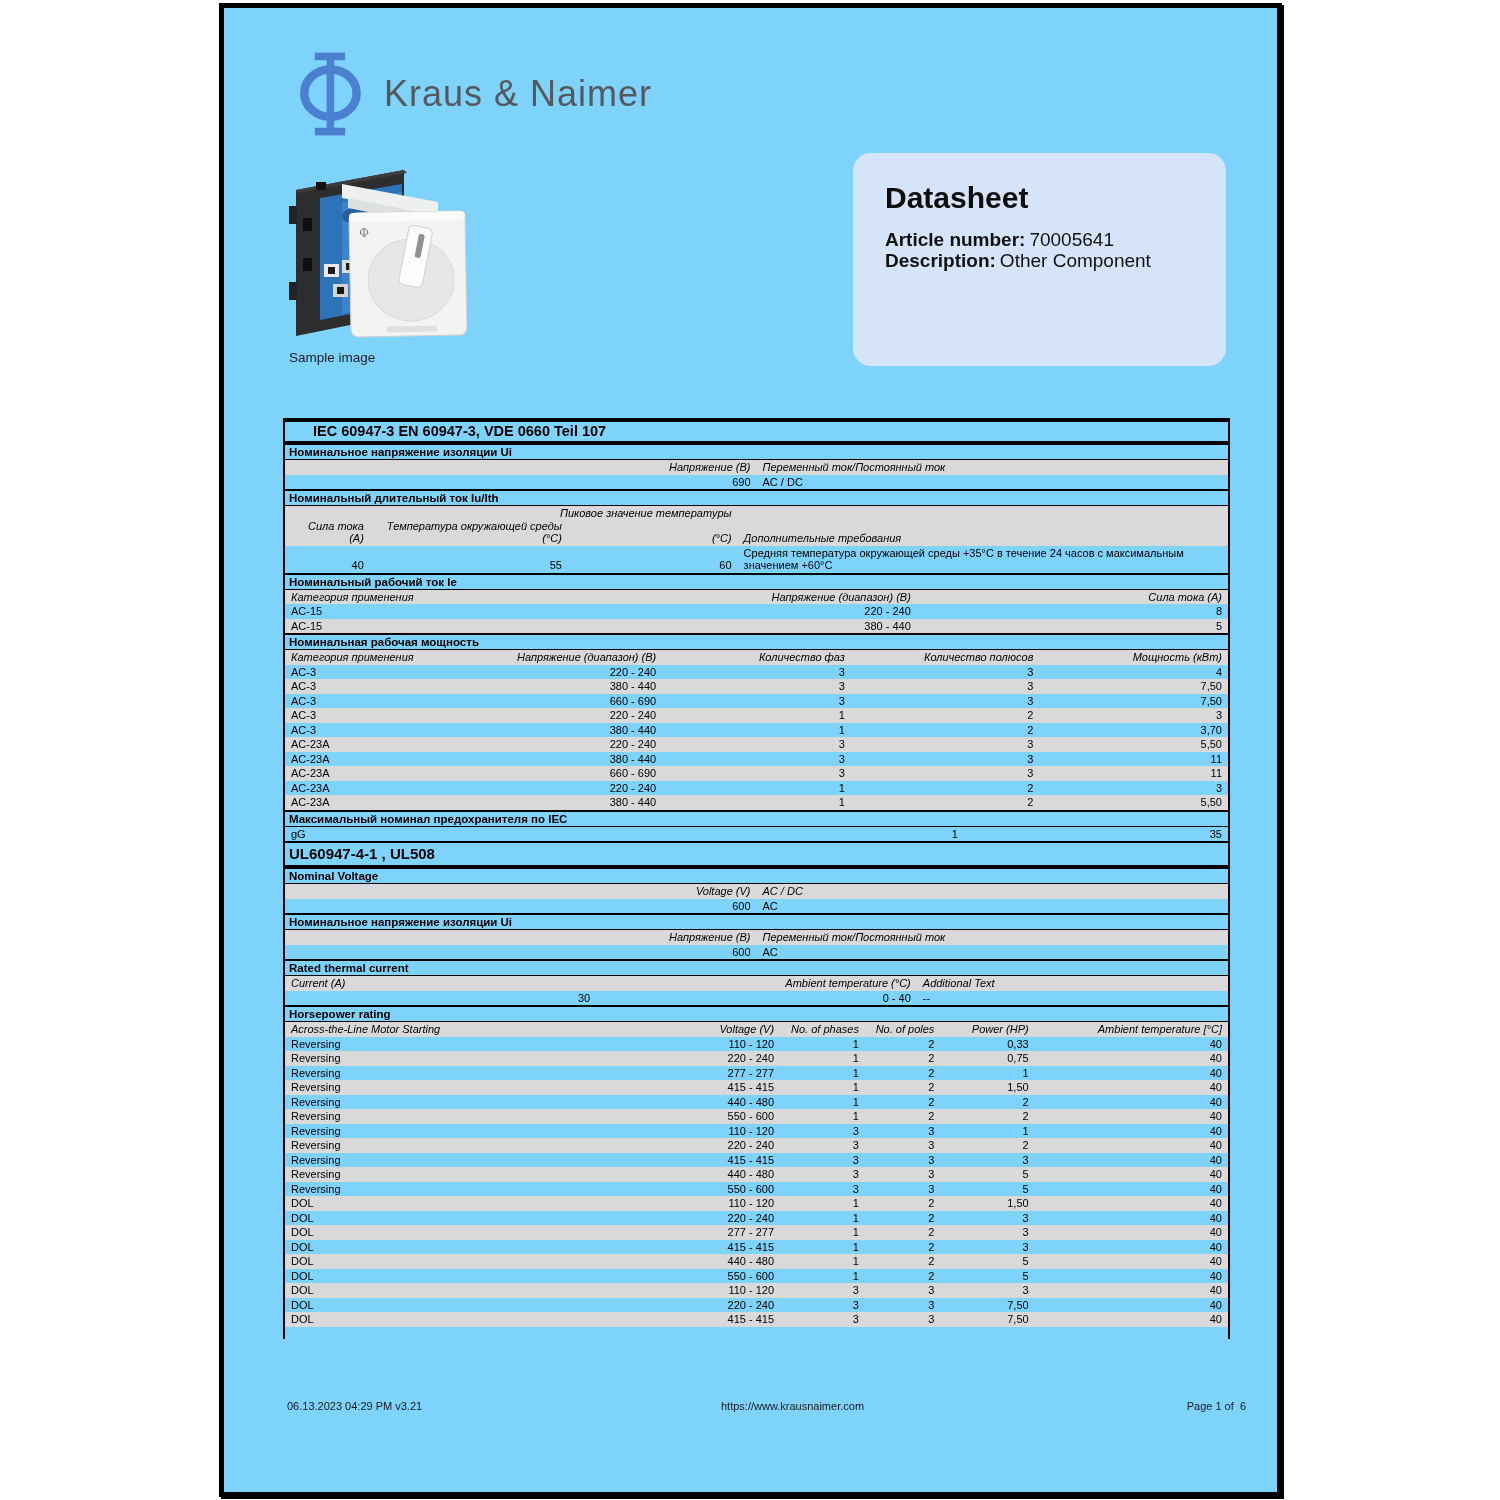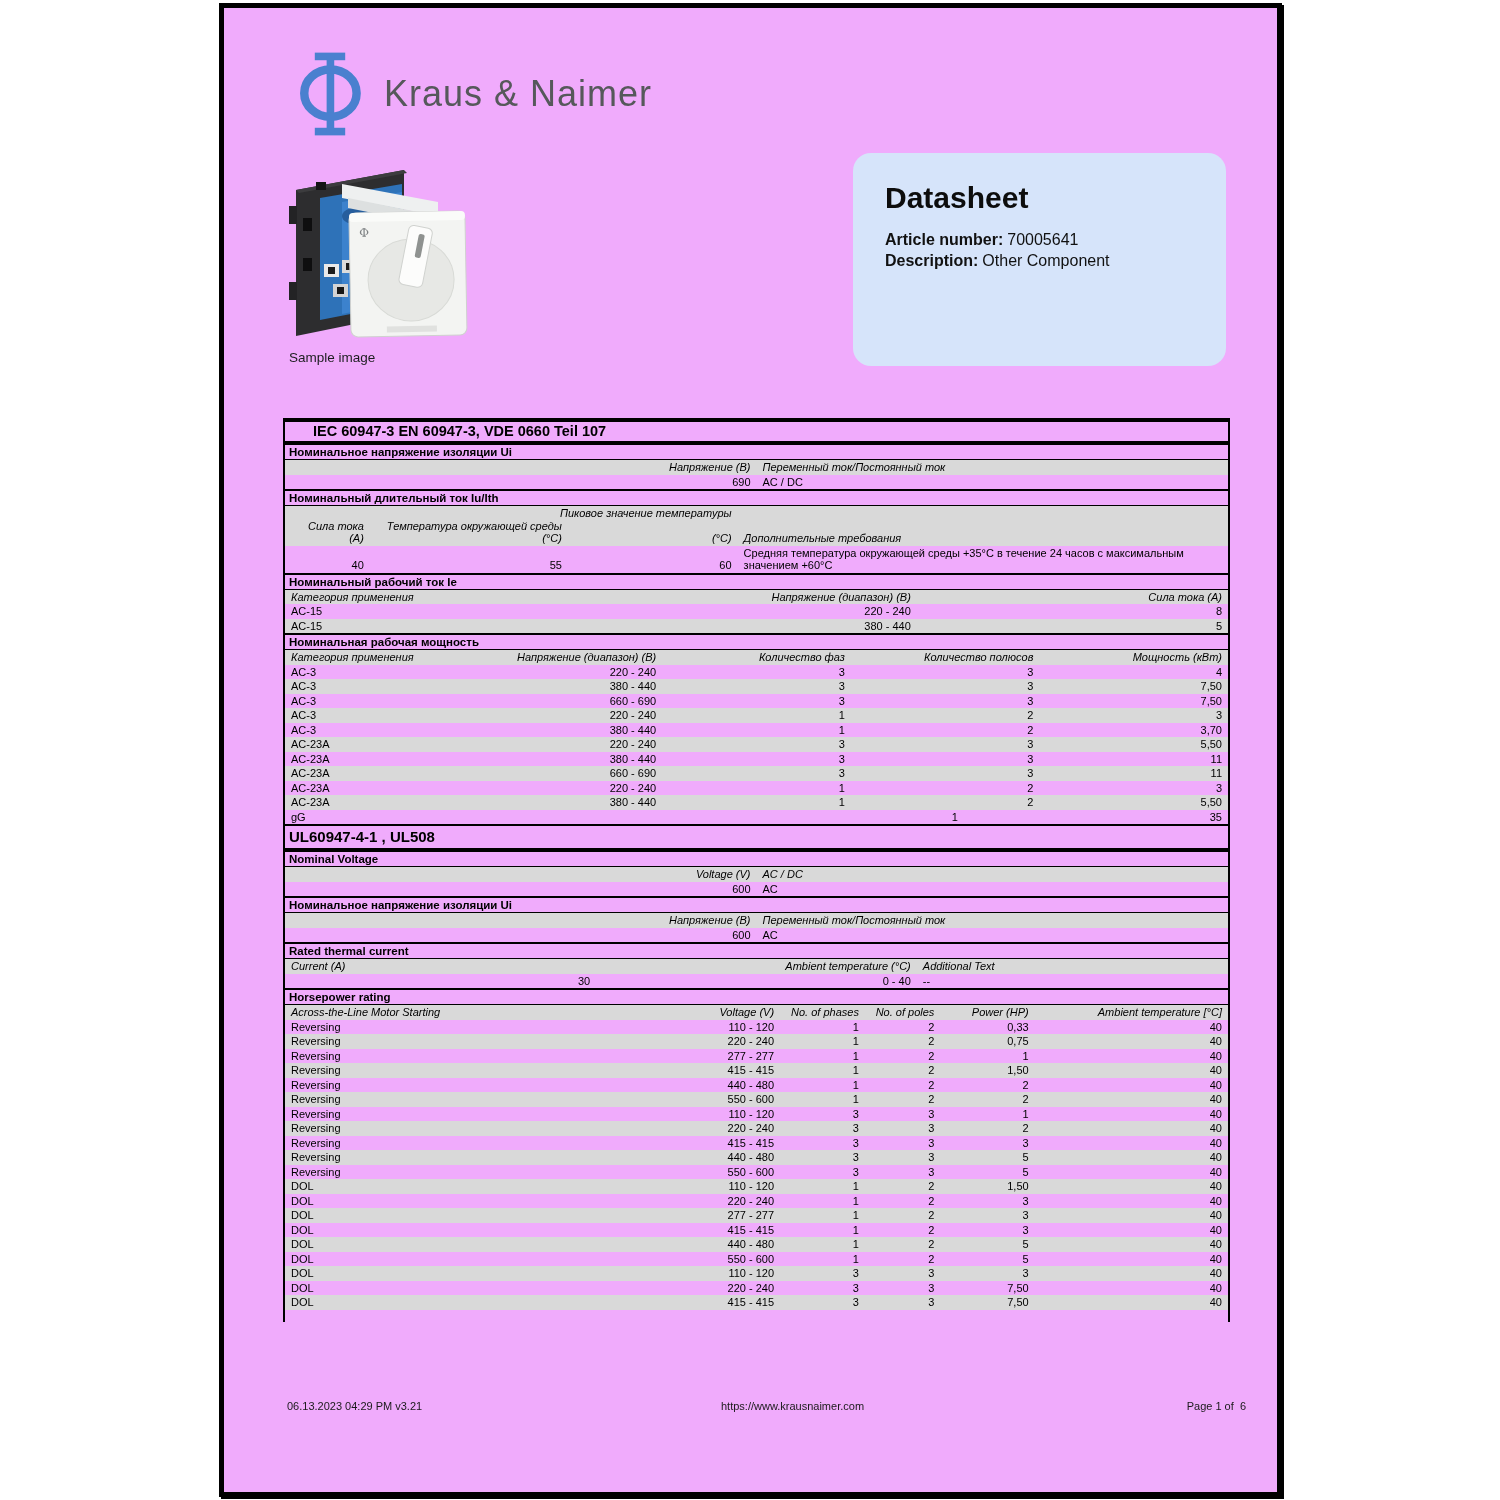--- a/index.html
+++ b/index.html
@@ -1,33 +1,33 @@
 <!DOCTYPE html>
 <html><head>
 <meta charset="utf-8">
 <style>
   html,body{margin:0;padding:0;background:#ffffff;width:1500px;height:1500px;overflow:hidden;
     font-family:"Liberation Sans",sans-serif;color:#000;}
   .canvas{position:relative;width:1500px;height:1500px;background:#fff;}
-  .page{position:absolute;left:219px;top:3px;width:1053px;height:1484px;background:#f0abfc;
+  .page{position:absolute;left:219px;top:3px;width:1053px;height:1484px;background:#7dd3fc;
     border:5px solid #000;box-shadow:2px 2px 0 #000;}
 
   
   .logo{position:absolute;left:68px;top:44px;display:flex;align-items:center;}
   .logo-text{font-size:36px;color:#56585b;letter-spacing:1px;margin-left:16px;font-weight:normal;}
 
   
   .product{position:absolute;left:62px;top:152px;width:190px;height:190px;}
   .caption{position:absolute;left:65px;top:342px;font-size:13.5px;color:#1c1d1f;}
 
   
   .ds-box{position:absolute;left:629px;top:145px;width:373px;height:213px;background:#d6e4fa;
     border-radius:18px;box-sizing:border-box;padding:28px 32px;}
   .ds-title{font-size:30px;font-weight:bold;color:#0d0d0d;line-height:34px;margin-bottom:14px;}
-  .ds-line{font-size:16px;line-height:21px;color:#111;}
+  .ds-line{font-size:19px;line-height:21px;color:#111;}
   .ds-line b{font-weight:bold;}
   .ds-line span{margin-left:4px;}
 
   
   .spec{position:absolute;left:59px;top:410px;width:947px;box-sizing:border-box;
     border-left:2px solid #000;border-right:2px solid #000;border-top:4px solid #000;}
   table.sec{width:100%;border-collapse:collapse;table-layout:fixed;}
   table.sec td{font-size:11px;line-height:12.5px;padding:1px 6px;vertical-align:bottom;
     overflow:hidden;word-wrap:break-word;}
   tr.mainTitle td{font-weight:bold;font-size:14.5px;line-height:17px;border-bottom:2px solid #000;padding:1px 4px;}
@@ -295,20 +295,23 @@
             </tr>
           </tbody>
         </table>
         <table class="sec">
           <colgroup>
             <col style="width: 50%;">
             <col style="width: 22%;">
             <col style="width: 28%;">
           </colgroup>
           <tbody>
+            <tr class="secTitle">
+              <td colspan="3" style="text-align: left;">Максимальный номинал предохранителя по IEC</td>
+            </tr>
             <tr>
               <td style="text-align: left;">gG</td>
               <td style="text-align: right;">1</td>
               <td style="text-align: right;">35</td>
             </tr>
           </tbody>
         </table>
         <table class="sec">
           <tbody>
             <tr class="groupTitle">

